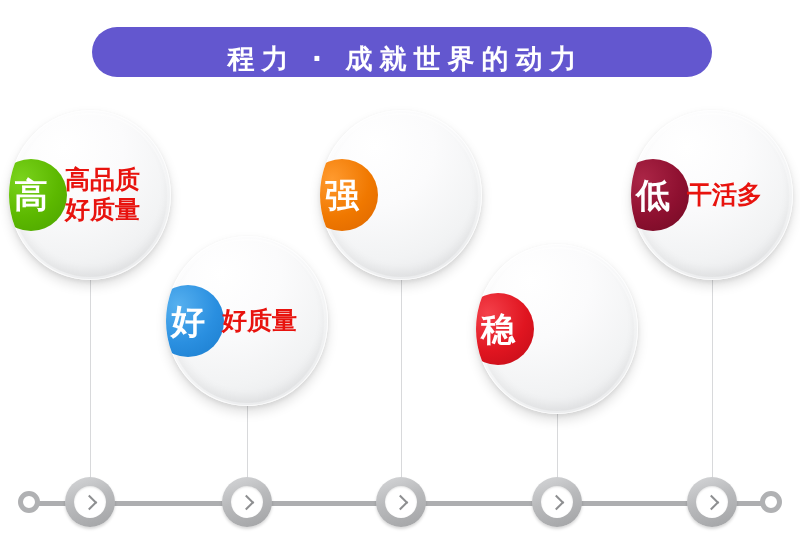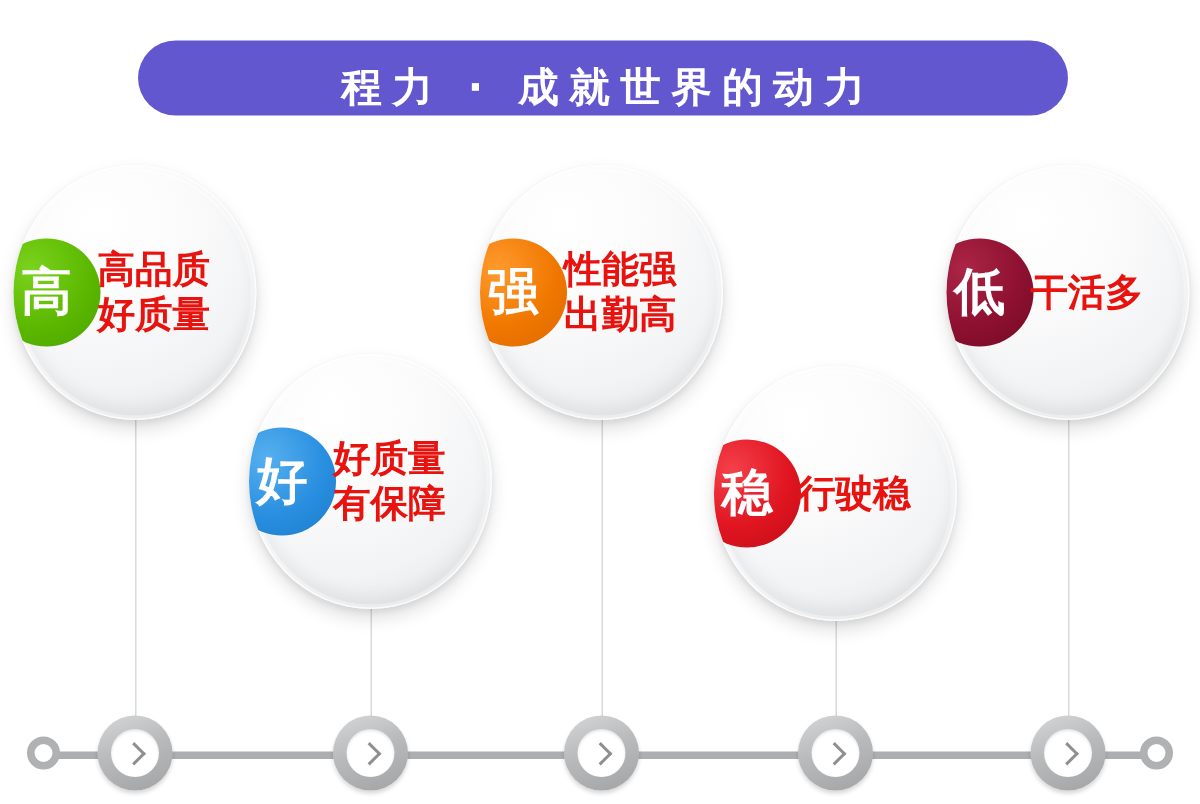--- a/index.html
+++ b/index.html
@@ -188,40 +188,34 @@
     <div>好质量</div>
   </div>
 </div>
 
 <div class="bubble" style="left:166px; top:236px;">
   <div class="badge" style="background: radial-gradient(circle at 36% 28%, #56b0ef 0%, #2a8fe0 55%, #1a7ccd 100%);">
     <span>好</span>
   </div>
   <div class="caption">
     <div>好质量</div>
-    <div>有保障</div>
   </div>
 </div>
 
 <div class="bubble" style="left:320px; top:110px;">
   <div class="badge" style="background: radial-gradient(circle at 36% 28%, #ff9a2e 0%, #f07800 55%, #dd6700 100%);">
     <span>强</span>
   </div>
-  <div class="caption">
-    <div>性能强</div>
-    <div>出勤高</div>
-  </div>
 </div>
 
 <div class="bubble" style="left:476px; top:244px;">
   <div class="badge" style="background: radial-gradient(circle at 36% 28%, #f4404a 0%, #e01520 55%, #c00c18 100%);">
     <span>稳</span>
   </div>
   <div class="caption">
-    <div>行驶稳</div>
   </div>
 </div>
 
 <div class="bubble" style="left:631px; top:110px;">
   <div class="badge" style="background: radial-gradient(circle at 36% 28%, #ab2546 0%, #8e1030 55%, #720a24 100%);">
     <span>低</span>
   </div>
   <div class="caption">
     <div>干活多</div>
   </div>

